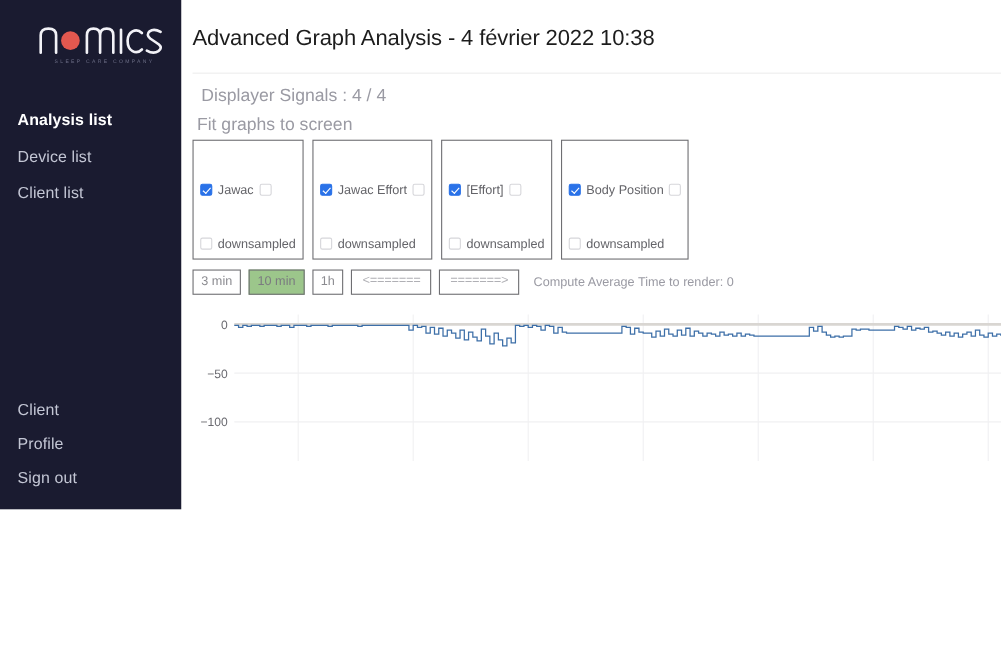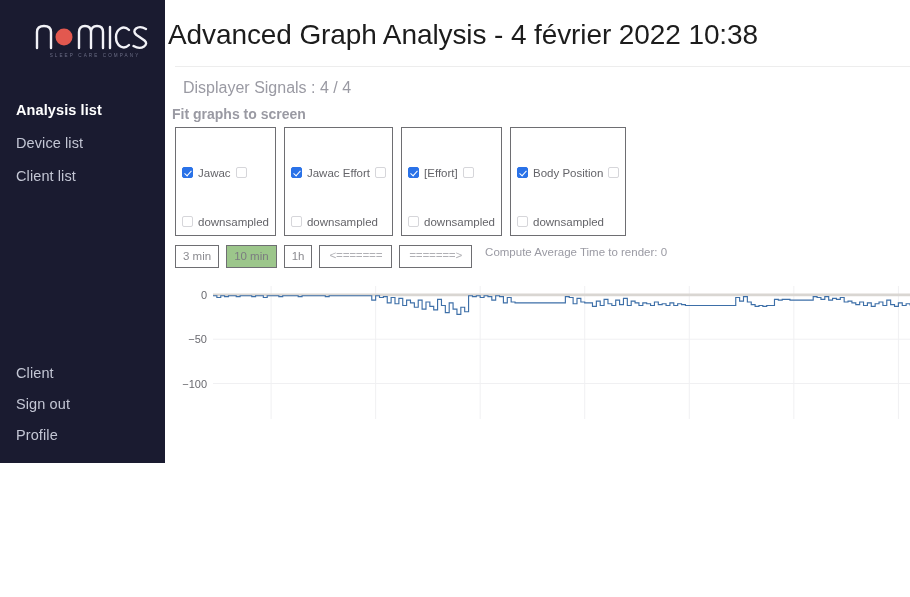--- a/index.html
+++ b/index.html
@@ -44,24 +44,24 @@
   .nav-bottom .nav-item { padding: 7px 0 7px 16px; }
 
   
   .main {
     flex: 1 1 auto;
     position: relative;
     background: #ffffff;
     height: 597px;
   }
   .page-title {
-    font-size: 28px;
+    font-size: 20px;
     color: #1c1c1c;
     font-weight: normal;
-    padding: 20px 0 0 3px;
+    padding: 20px 0 0 10px;
     line-height: 30px;
     letter-spacing: -.1px;
   }
   .divider {
     height: 1px;
     background: #ededed;
     margin: 16px 0 0 10px;
   }
   .intro {
     font-size: 11.5px;
@@ -69,25 +69,24 @@
     padding: 25px 0 0 10px;
     line-height: 14px;
   }
   .signals-count {
     font-size: 16px;
     color: #9a9aa3;
     padding: 14px 0 0 18px;
     line-height: 14px;
   }
   .fit-label {
-    font-size: 14px;
-    color: #9a9aa3;
-    padding: 12px 0 0 7px;
-    line-height: 14px;
-    font-weight: bold;
+    font-size: 16px;
+    color: #9a9aa3;
+    padding: 12px 0 0 14px;
+    line-height: 14px;
   }
 
   
   .signal-row {
     display: flex;
     gap: 8px;
     padding: 6px 0 0 10px;
   }
   .signal-box {
     border: 1.6px solid #6e6e72;
@@ -125,21 +124,21 @@
     width: 3px; height: 6px;
     border: solid #fff;
     border-width: 0 1.6px 1.6px 0;
     transform: rotate(42deg);
   }
   .cb.faint { border-color: #d6d6da; }
 
   
   .btn-row {
     display: flex;
-    align-items: flex-start;
+    align-items: center;
     gap: 7px;
     padding: 9px 0 0 10px;
   }
   .btn {
     border: 1.6px solid #6e6e72;
     background: #ffffff;
     color: #8b8b90;
     font-size: 11.5px;
     font-family: "Liberation Sans", sans-serif;
     padding: 3px 7px 4px 7px;
@@ -192,22 +191,22 @@
     </div>
 
     <nav class="nav-top">
       <div class="nav-item active">Analysis list</div>
       <div class="nav-item">Device list</div>
       <div class="nav-item">Client list</div>
     </nav>
 
     <nav class="nav-bottom">
       <div class="nav-item">Client</div>
+      <div class="nav-item">Profile</div>
       <div class="nav-item">Sign out</div>
-      <div class="nav-item">Profile</div>
     </nav>
   </aside>
 
   <main class="main">
 
     <h1 class="page-title">Advanced Graph Analysis - 4 février 2022 10:38</h1>
     <div class="divider"></div>
 
     <p class="signals-count">Displayer Signals : 4 / 4</p>
     <p class="fit-label">Fit graphs to screen</p>

